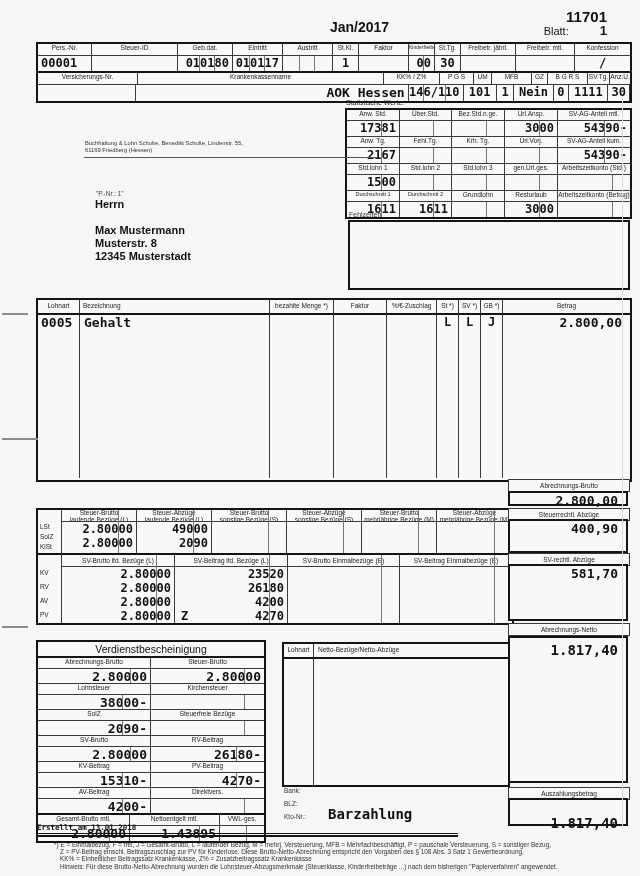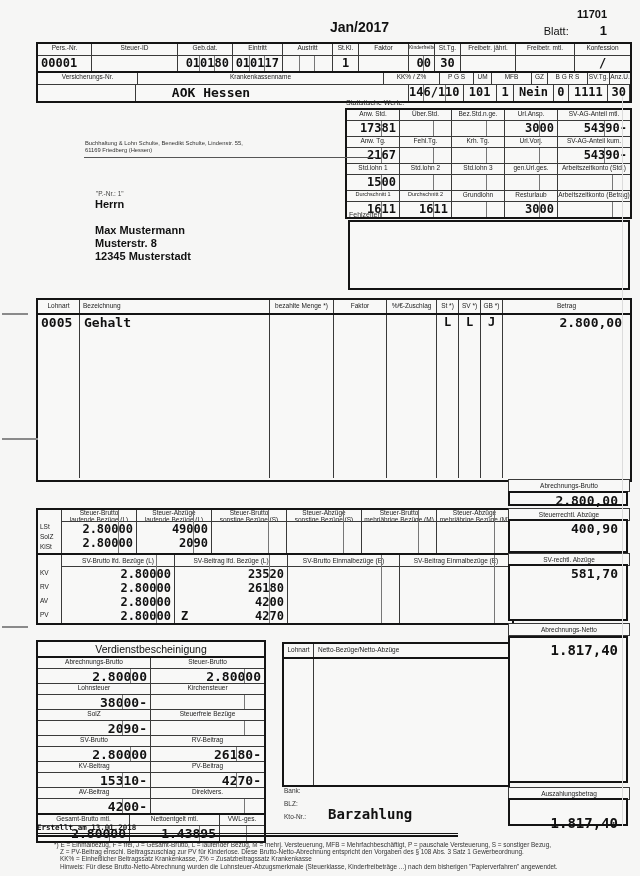--- a/index.html
+++ b/index.html
@@ -2,21 +2,21 @@
 <html><head>
 <meta charset="utf-8">
 <style>
   html,body{margin:0;padding:0;}
   body{background:#e9e9e9;font-family:"Liberation Sans",sans-serif;color:#111;}
   .page{position:relative;width:640px;height:876px;background:#f6f6f5;overflow:hidden;}
   .abs{position:absolute;}
   
   .title{font-size:15px;font-weight:bold;}
   .period{font-size:14px;font-weight:bold;margin-top:8px;}
-  .docnum{font-size:11px;font-weight:bold;}
+  .docnum{font-size:15px;font-weight:bold;}
   .lbl{font-size:6.5px;color:#222;text-align:center;overflow:hidden;white-space:nowrap;}
   .lbl2{white-space:pre-line;line-height:6.5px;}
   .mono{font-family:"DejaVu Sans Mono",monospace;font-weight:bold;}
   .amt{font-family:"DejaVu Sans Mono",monospace;font-weight:bold;text-align:right;padding-right:3px;}
   .v12{font-size:12px;line-height:14px;}
   .v13{font-size:13px;line-height:15px;}
   
   .b2{border:2px solid #141414;}
   .b1{border:1px solid #3a3a3a;}
   .box{background:#f8f8f7;}
@@ -92,21 +92,21 @@
       <div class="cell lbl" style="width:34px;">P G S</div>
       <div class="cell lbl" style="width:18px;">UM</div>
       <div class="cell lbl" style="width:40px;">MFB</div>
       <div class="cell lbl" style="width:16px;">GZ</div>
       <div class="cell lbl" style="width:40px;">B G R S</div>
       <div class="cell lbl" style="width:22px;">SV.Tg.</div>
       <div class="cell lbl" style="flex:1;">Anz.U.</div>
     </div>
     <div class="row" style="height:16px;">
       <div class="cell" style="width:100px;"></div>
-      <div class="cell amt v13" style="width:246px;text-align:left;padding-left:4px;margin-left:32px;">AOK Hessen</div>
+      <div class="cell amt v13" style="width:246px;text-align:right;padding-left:4px;margin-left:32px;">AOK Hessen</div>
       <div class="cell amt v12 sep2x kk" style="width:56px;">146/110</div>
       <div class="cell amt v12 ctr" style="width:34px;text-align:center;padding-right:0;">101</div>
       <div class="cell amt v12 ctr" style="width:18px;text-align:center;padding-right:0;">1</div>
       <div class="cell amt v12 ctr" style="width:40px;text-align:center;padding-right:0;">Nein</div>
       <div class="cell amt v12 ctr" style="width:16px;text-align:center;padding-right:0;">0</div>
       <div class="cell amt v12 ctr" style="width:40px;text-align:center;padding-right:0;">1111</div>
       <div class="cell amt v12 ctr" style="width:22px;text-align:center;padding-right:0;">30</div>
       <div class="cell" style="flex:1;"></div>
     </div>
   </div>

